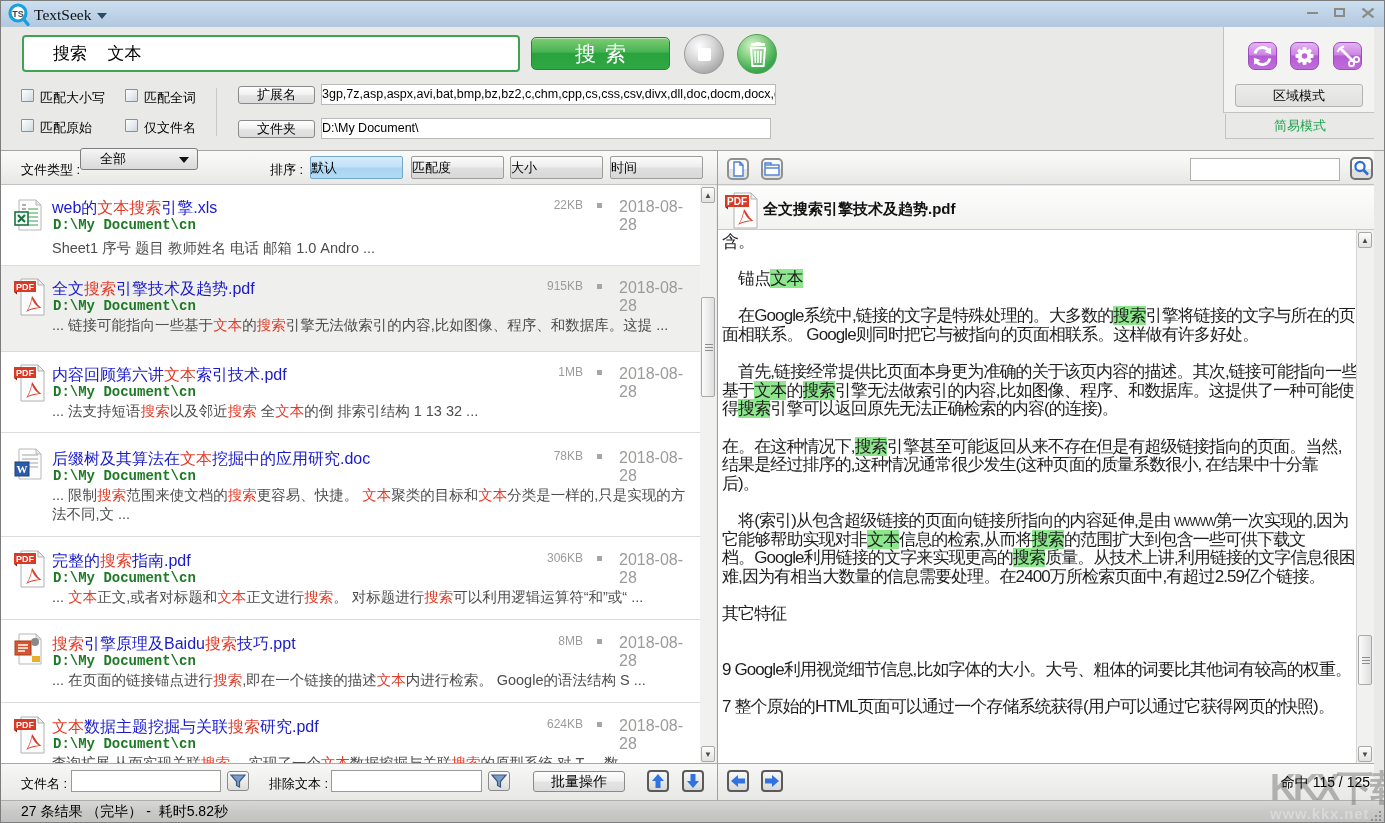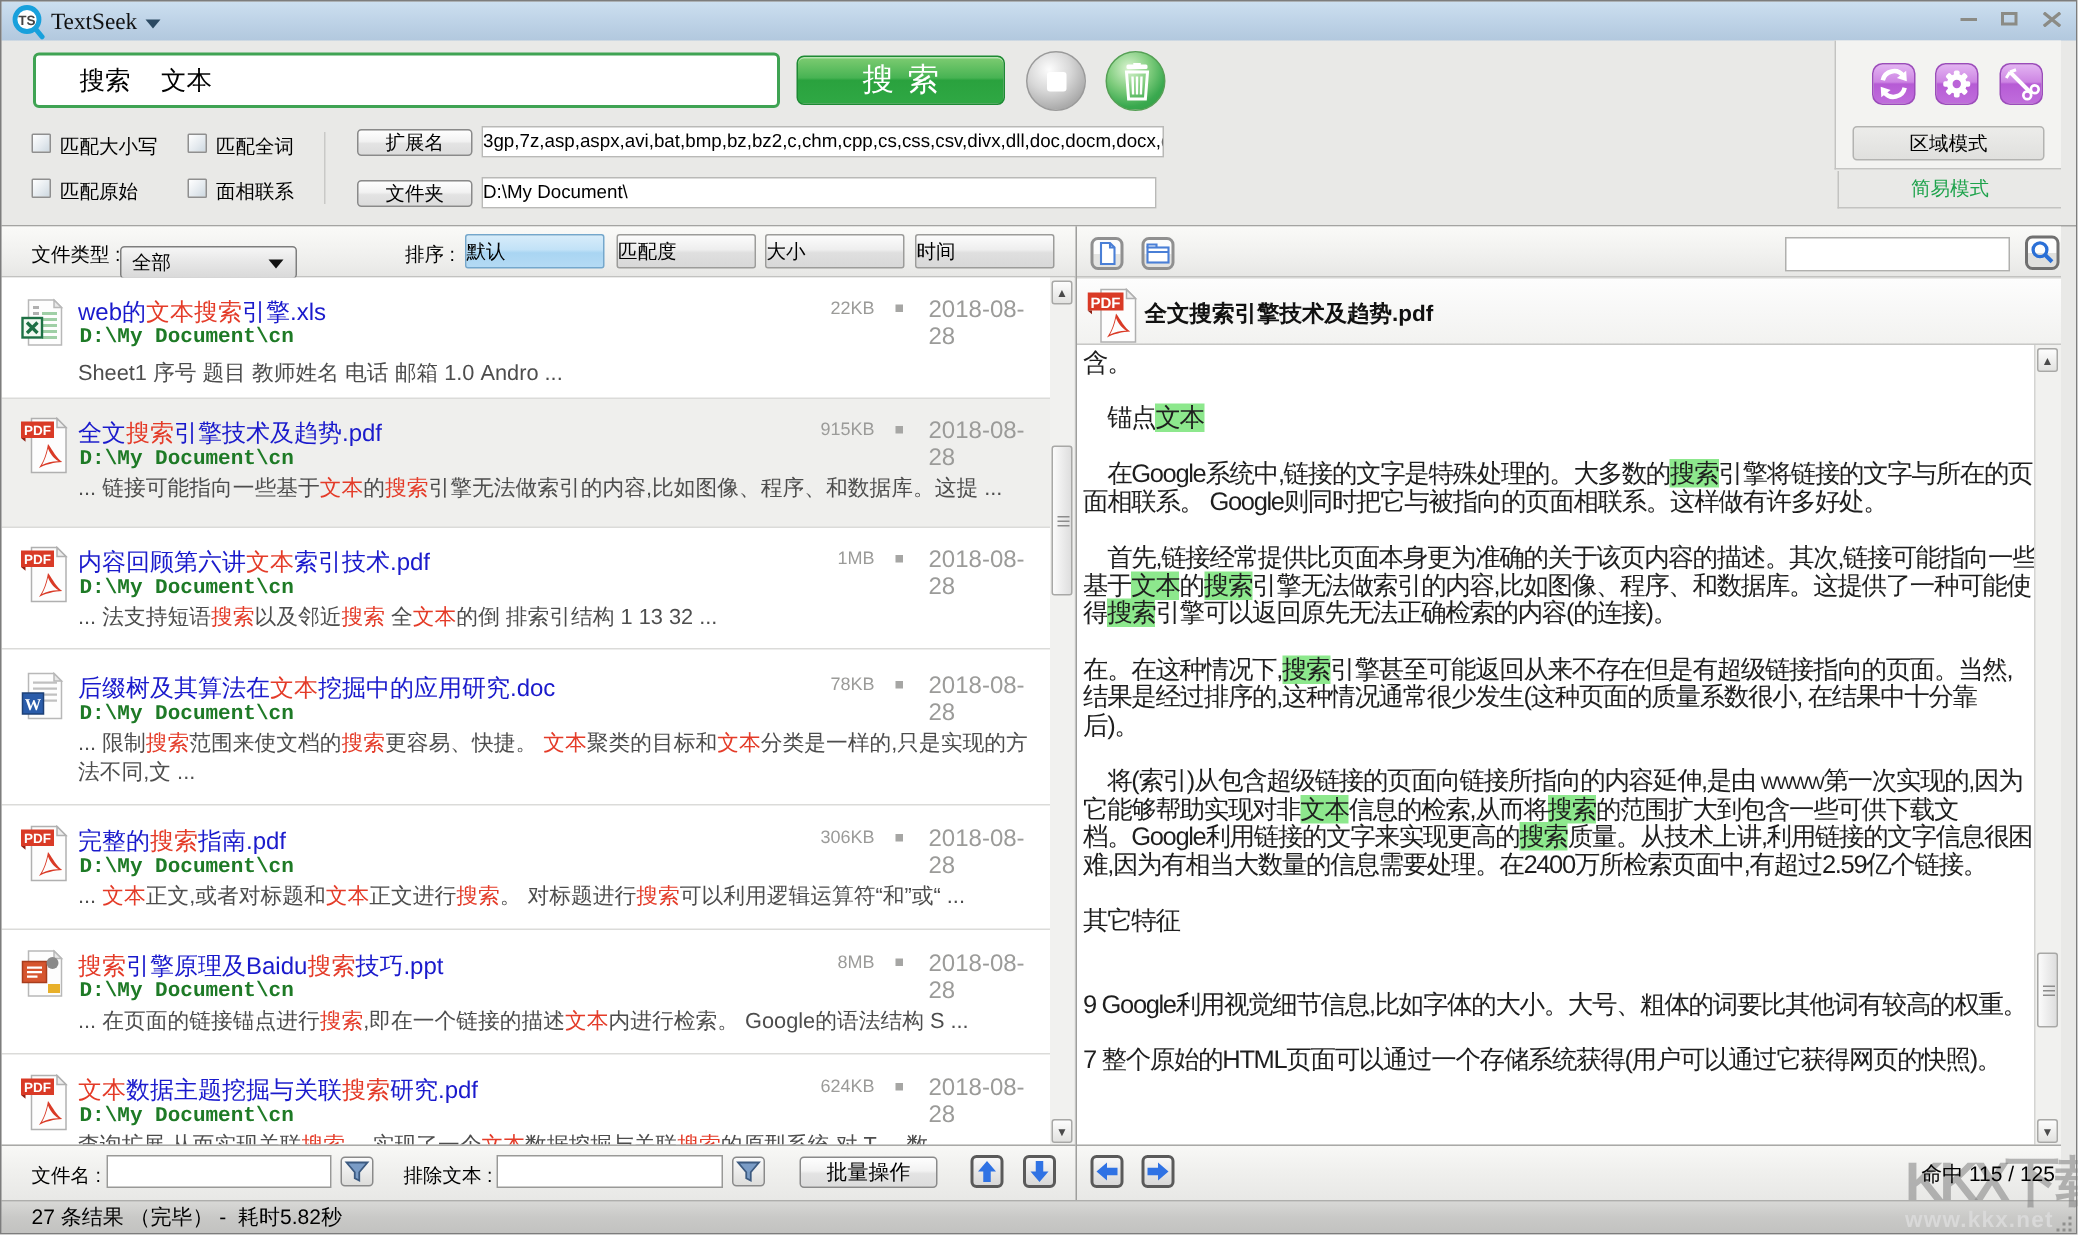--- a/index.html
+++ b/index.html
@@ -26,21 +26,21 @@
 #rtpanel{left:1223px;top:27px;width:151px;height:86px;background:#f3f3f1;border-left:1px solid #c3c3c1;border-bottom:1px solid #c3c3c1}
 .purp{position:absolute;top:15px;width:29px;height:28px;border-radius:7px;border:1px solid #9b4cba;background:linear-gradient(180deg,#e3b4f2 0%,#cd85e3 45%,#b65bd5 50%,#c06ddc 100%)}
 #areabtn{left:1235px;top:84px;width:128px;height:23px;background:linear-gradient(180deg,#ececea,#e0e0de);border:1px solid #b3b3b1;border-radius:3px;font-size:13px;text-align:center;line-height:21px;color:#000}
 #simpletab{left:1225px;top:114px;width:149px;height:25px;background:#e9e9e7;border-left:1px solid #c3c3c1;border-bottom:1px solid #c3c3c1;font-size:13px;color:#1ea34c;text-align:center;line-height:24px}
 #hline{left:1px;top:150px;width:1383px;height:1px;background:#a4a4a2}
 
 .toolband{top:151px;height:34px;background:linear-gradient(180deg,#fafaf8 0%,#f0f0ee 60%,#e7e7e5 100%);border-bottom:1px solid #c2c2c0}
 #ltool{left:1px;width:716px}
 #rtool{left:718px;width:656px}
 .tlab{font-size:13px;color:#000}
-#ftdrop{left:80px;top:164px;width:118px;height:22px;border:1px solid #7e7e7e;border-radius:3px;background:linear-gradient(180deg,#f6f6f6 0%,#e8e8e8 45%,#d9d9d9 100%);font-size:13px;line-height:20px;padding-left:7px}
+#ftdrop{left:80px;top:148px;width:118px;height:22px;border:1px solid #7e7e7e;border-radius:3px;background:linear-gradient(180deg,#f6f6f6 0%,#e8e8e8 45%,#d9d9d9 100%);font-size:13px;line-height:20px;padding-left:19px}
 #ftdrop .tri{position:absolute;right:8px;top:8px;width:0;height:0;border-left:5px solid transparent;border-right:5px solid transparent;border-top:6px solid #111}
 .sortbtn{top:156px;width:93px;height:23px;border:1px solid #9c9c9a;border-radius:2px;background:linear-gradient(180deg,#fcfcfc 0%,#eeeeee 45%,#dfdfdf 55%,#d8d8d8 100%);font-size:13px;text-align:left;line-height:21px;color:#000}
 #sortsel{background:linear-gradient(180deg,#d7ecfa 0%,#c2e2f7 45%,#a9d5f2 55%,#b4daf4 100%);border:1px solid #74a7cc}
 
 #list{left:1px;top:185px;width:699px;height:578px;background:#fff;overflow:hidden}
 .rowsel{background:#efefed}
 .rsep{position:absolute;left:0;width:699px;height:1px;background:#dbdbd9}
 .ticon{position:absolute;left:13px}
 .rtitle{position:absolute;left:51px;font-size:16px;color:#1a1acc;white-space:nowrap}
 .rtitle b{font-weight:normal;color:#e43b28}
@@ -109,21 +109,21 @@
   </svg>
 </div>
 
 <div class="abs cb" style="left:21px;top:89px"></div>
 <div class="abs cblab" style="left:40px;top:89px">匹配大小写</div>
 <div class="abs cb" style="left:125px;top:89px"></div>
 <div class="abs cblab" style="left:144px;top:89px">匹配全词</div>
 <div class="abs cb" style="left:21px;top:119px"></div>
 <div class="abs cblab" style="left:40px;top:119px">匹配原始</div>
 <div class="abs cb" style="left:125px;top:119px"></div>
-<div class="abs cblab" style="left:144px;top:119px">面相联系</div>
+<div class="abs cblab" style="left:144px;top:119px">仅文件名</div>
 <div class="abs" id="vdiv1"></div>
 <div class="abs smallbtn" style="left:238px;top:86px;width:77px;height:18px;line-height:16px">扩展名</div>
 <div class="abs smallbtn" style="left:238px;top:120px;width:77px;height:18px;line-height:16px">文件夹</div>
 <div class="abs field" style="left:321px;top:84px;width:455px;height:21px">3gp,7z,asp,aspx,avi,bat,bmp,bz,bz2,c,chm,cpp,cs,css,csv,divx,dll,doc,docm,docx,d|</div>
 <div class="abs field" style="left:321px;top:118px;width:450px;height:21px">D:\My Document\</div>
 
 <div class="abs" id="rtpanel">
   <div class="purp" style="left:24px">
     <svg width="27" height="26" viewBox="0 0 27 26" style="position:absolute;left:0;top:0">
       <path d="M6.2 10.5 A7.6 7.6 0 0 1 19.8 7.6" fill="none" stroke="#fff" stroke-width="3"></path>

